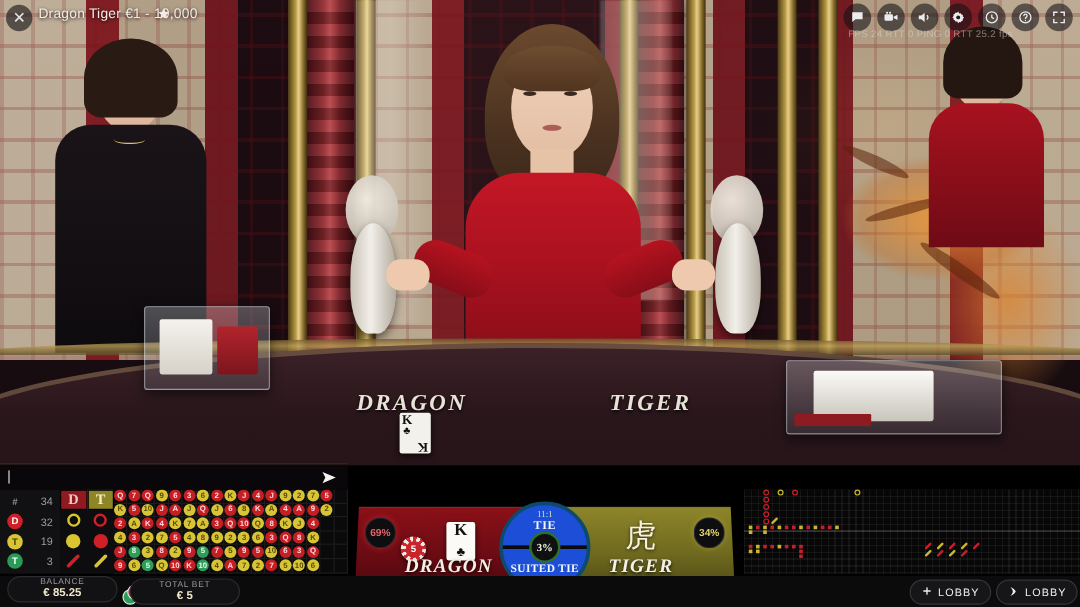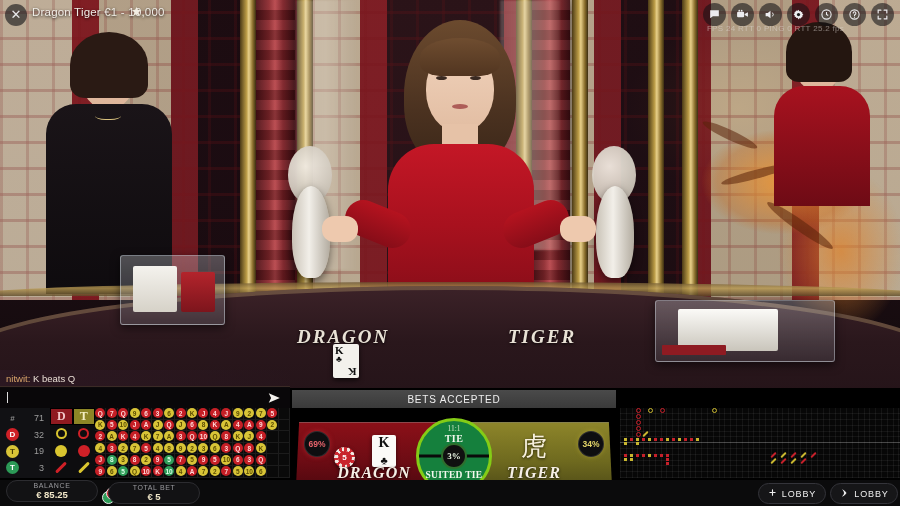--- a/index.html
+++ b/index.html
@@ -386,21 +386,21 @@
     background:#fbfaf7; border-radius:2px;
     box-shadow:0 2px 4px rgba(0,0,0,.6);
     font-family:"Liberation Serif",serif; color:#111;
   }
   .bet-card .r{ position:absolute; left:0; right:0; top:0px; text-align:center; font-size:14px; font-weight:700; }
   .bet-card .s{ position:absolute; left:0; right:0; bottom:1px; text-align:center; font-size:11px; }
 
   .tie-circle{
     position:absolute; left:50%; top:4px; transform:translateX(-50%);
     width:76px; height:76px; border-radius:50%;
-    background:#15803d; border:3px solid #84cc16;
+    background:#1d4ed8; border:3px solid #0c4a6e;
     cursor:pointer;
   }
   .tie-split{
     position:absolute; left:0; top:50%; width:100%; height:3px;
     background:#0a0a0a; transform:translateY(-50%);
   }
   .tie-odds-top{
     position:absolute; top:3px; width:100%; text-align:center;
     font-family:"Liberation Serif",serif; font-size:7.5px; color:#cfe6c5;
   }
@@ -609,40 +609,37 @@
       </div>
       <div class="ti">
         <svg width="13" height="13" viewBox="0 0 24 24" fill="none" stroke="#ececef" stroke-width="2.2" stroke-linecap="round">
             <path d="M4 9V4h5M20 9V4h-5M4 15v5h5M20 15v5h-5"></path>
           </svg>
       </div>
     </div>
     <div class="fps-text">FPS 24 RTT 0 PING 0 RTT 25.2 fps</div>
   </div>
 
-  <div class="chat-msg-row">
-    <div class="chat-msg"><span class="nick">nitwit:</span><span> K beats Q</span></div>
-  </div>
   <div class="chat-input-row">
     <div class="chat-caret"></div>
     <input class="chat-input" value="" placeholder="" style="">
     <div class="send-icon">
       <svg width="14" height="14" viewBox="0 0 24 24" fill="#f4f2ee">
           <path d="M3 20l19-8L3 4l4 8z"></path>
         </svg>
     </div>
   </div>
 
   <div class="bottom">
 
     <div class="left-panel">
       <div class="stats-col">
           <div class="stat-row">
             <div class="stat-badge hash">#</div>
-            <div class="stat-val">71</div>
+            <div class="stat-val">34</div>
           </div>
           <div class="stat-row">
             <div class="stat-badge d">D</div>
             <div class="stat-val">32</div>
           </div>
           <div class="stat-row">
             <div class="stat-badge t">T</div>
             <div class="stat-val">19</div>
           </div>
           <div class="stat-row">
@@ -952,21 +949,20 @@
           </div>
           <div class="bead-cell">
             <div class="bead T">6</div>
           </div>
           <div class="bead-cell"></div>
           <div class="bead-cell"></div>
         </div>
     </div>
 
     <div class="center-panel">
-      <div class="bets-accepted">BETS ACCEPTED</div>
 
       <div class="bet-area">
         <div class="bet-dragon">
           <div class="pct-badge pct-dragon">69%</div>
           <div class="chip5">
               <i>5</i>
             </div>
           <div class="bet-card">
             <div class="r">K</div>
             <div class="s">♣</div>

